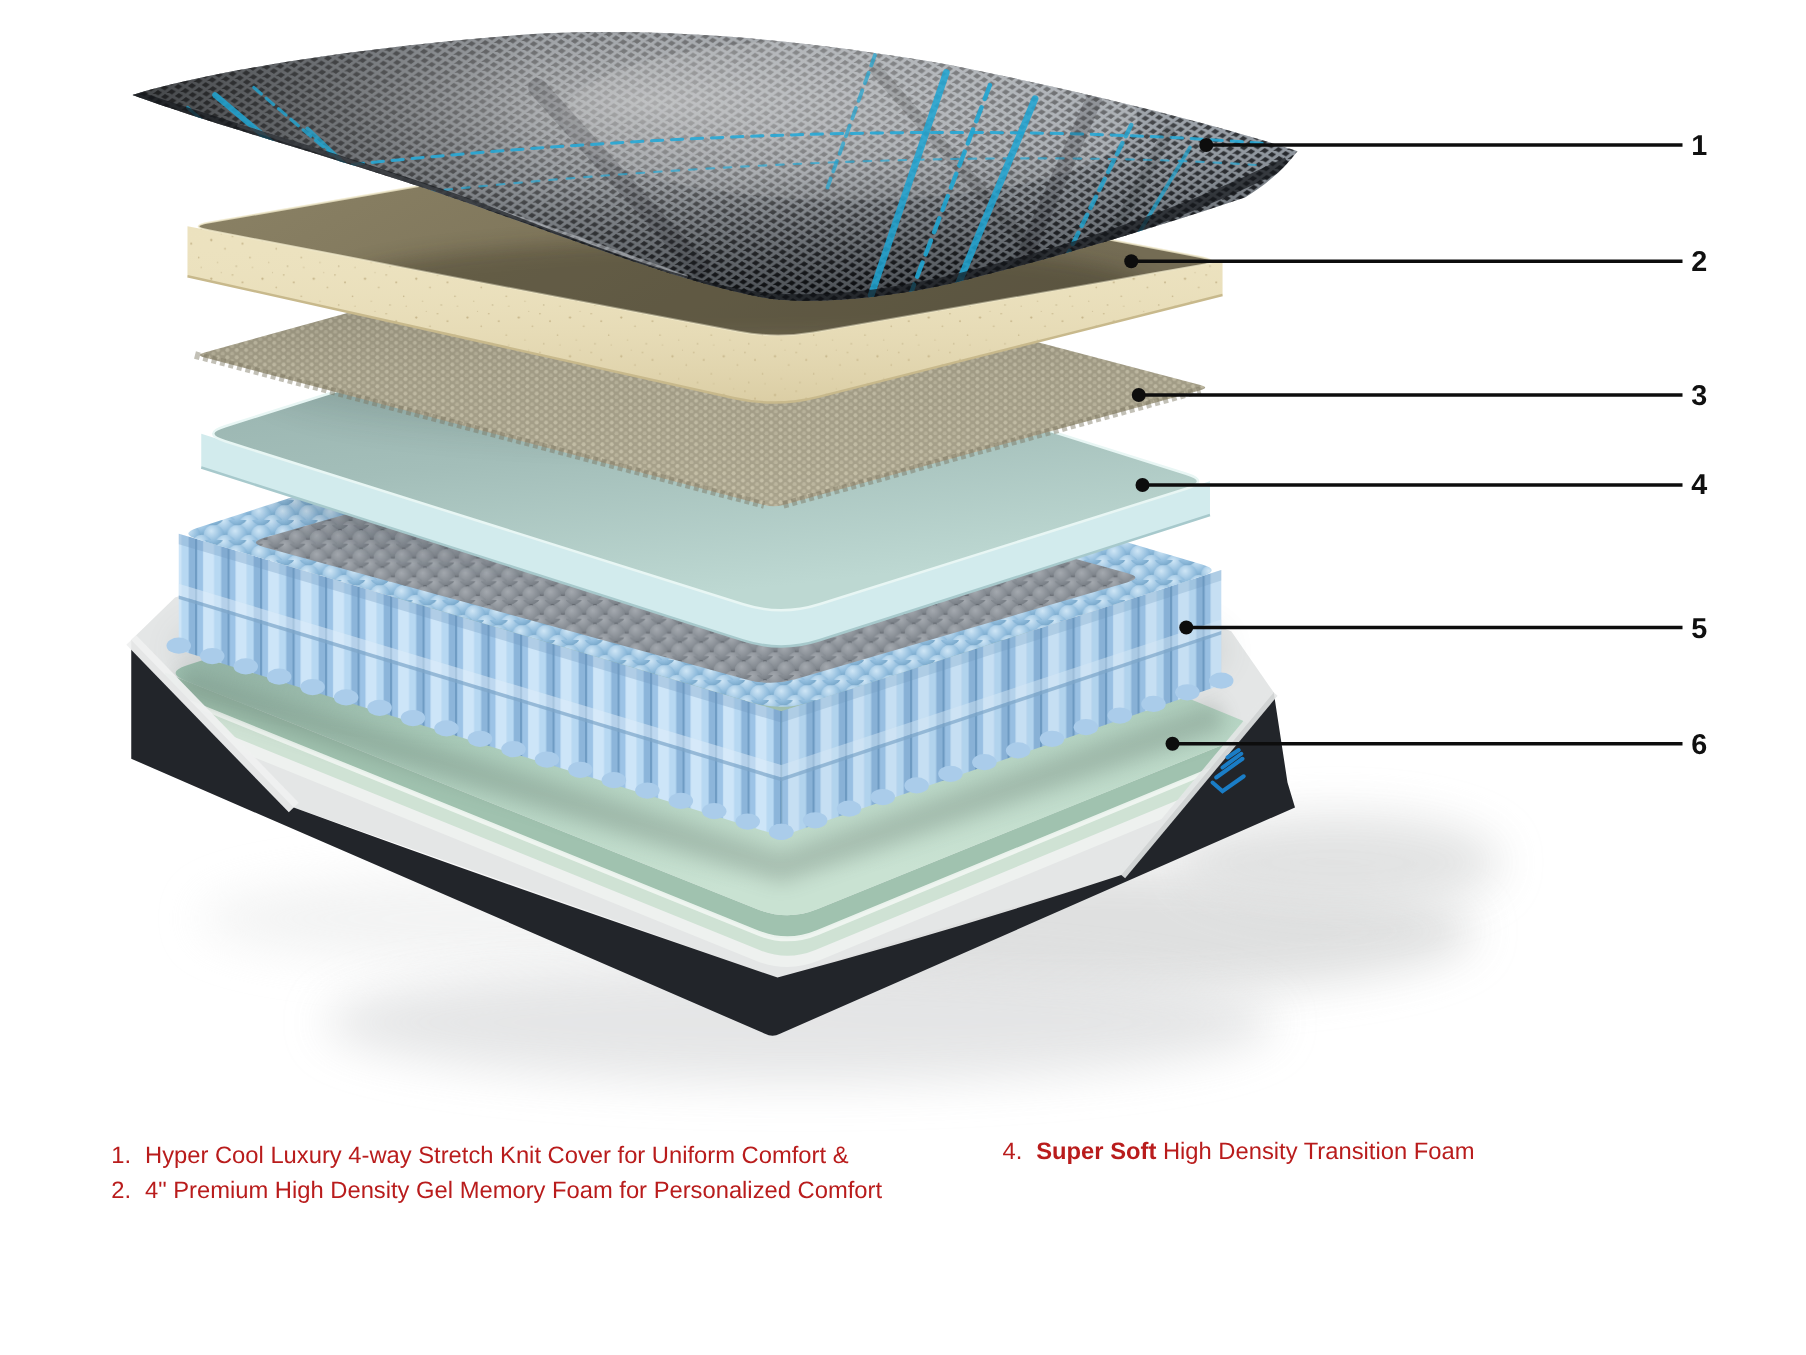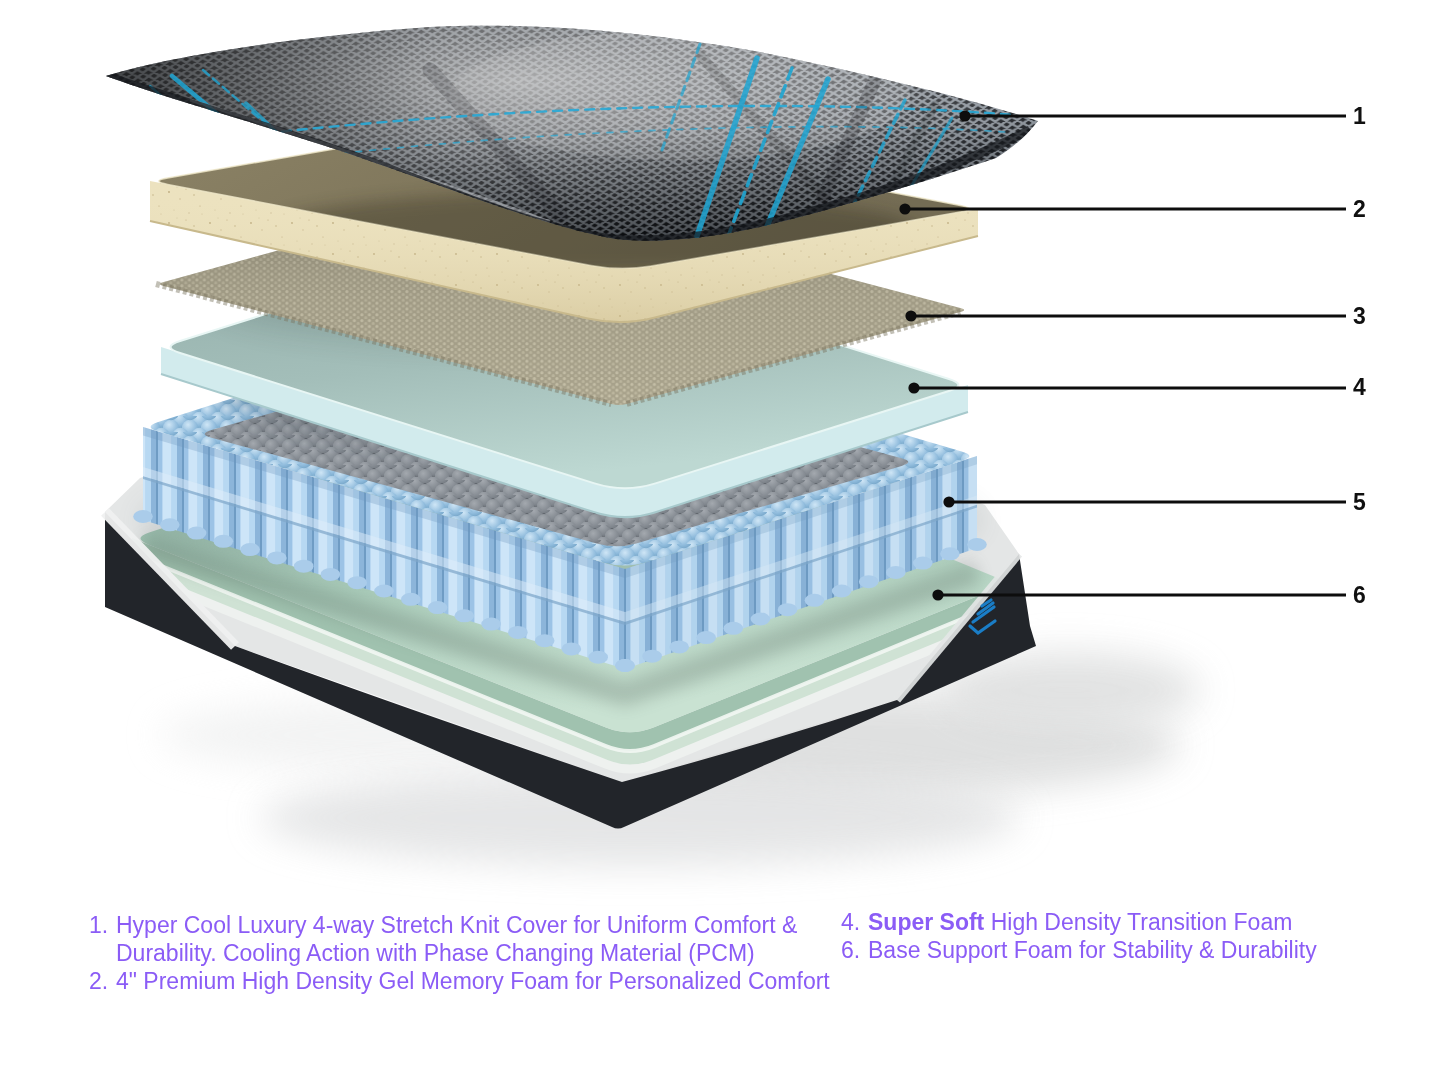--- a/index.html
+++ b/index.html
@@ -1,18 +1,18 @@
 <!DOCTYPE html>
 <html><head>
 <meta charset="utf-8">
 <style>
 html,body{margin:0;padding:0;background:#ffffff;width:1445px;height:1084px;overflow:hidden}
 #stage{position:relative;width:1445px;height:1084px;font-family:"Liberation Sans",sans-serif}
 #art{position:absolute;left:0;top:0}
-.txt{position:absolute;color:#8b5cf6;font-size:23px;line-height:28px;white-space:nowrap}
+.txt{position:absolute;color:#b91c1c;font-size:19px;line-height:28px;white-space:nowrap}
 .num{display:inline-block;width:27px}
 </style>
 </head>
 <body>
 <div id="stage">
 <svg id="art" width="1445" height="1084" viewBox="0 0 1445 1084">
 <defs>
 <filter id="blur14" x="-40%" y="-40%" width="180%" height="180%">
           <feGaussianBlur stdDeviation="14"></feGaussianBlur>
         </filter>
@@ -286,20 +286,18 @@
 <text x="1353" y="124">1</text>
 <text x="1353" y="217">2</text>
 <text x="1353" y="324">3</text>
 <text x="1353" y="395">4</text>
 <text x="1353" y="510">5</text>
 <text x="1353" y="603">6</text>
 </g>
 </svg>
 <div class="txt" style="left:89px;top:911px">
 <div><span class="num">1.</span>Hyper Cool Luxury 4-way Stretch Knit Cover for Uniform Comfort &amp;</div>
-<div><span class="num"></span>Durability. Cooling Action with Phase Changing Material (PCM)</div>
 <div><span class="num">2.</span>4" Premium High Density Gel Memory Foam for Personalized Comfort</div>
 </div>
-<div class="txt" style="left:841px;top:908px">
+<div class="txt" style="left:802px;top:908px">
 <div><span class="num">4.</span><b>Super Soft</b> High Density Transition Foam</div>
-<div><span class="num">6.</span>Base Support Foam for Stability &amp; Durability</div>
 </div>
 </div>
 
 </body></html>

